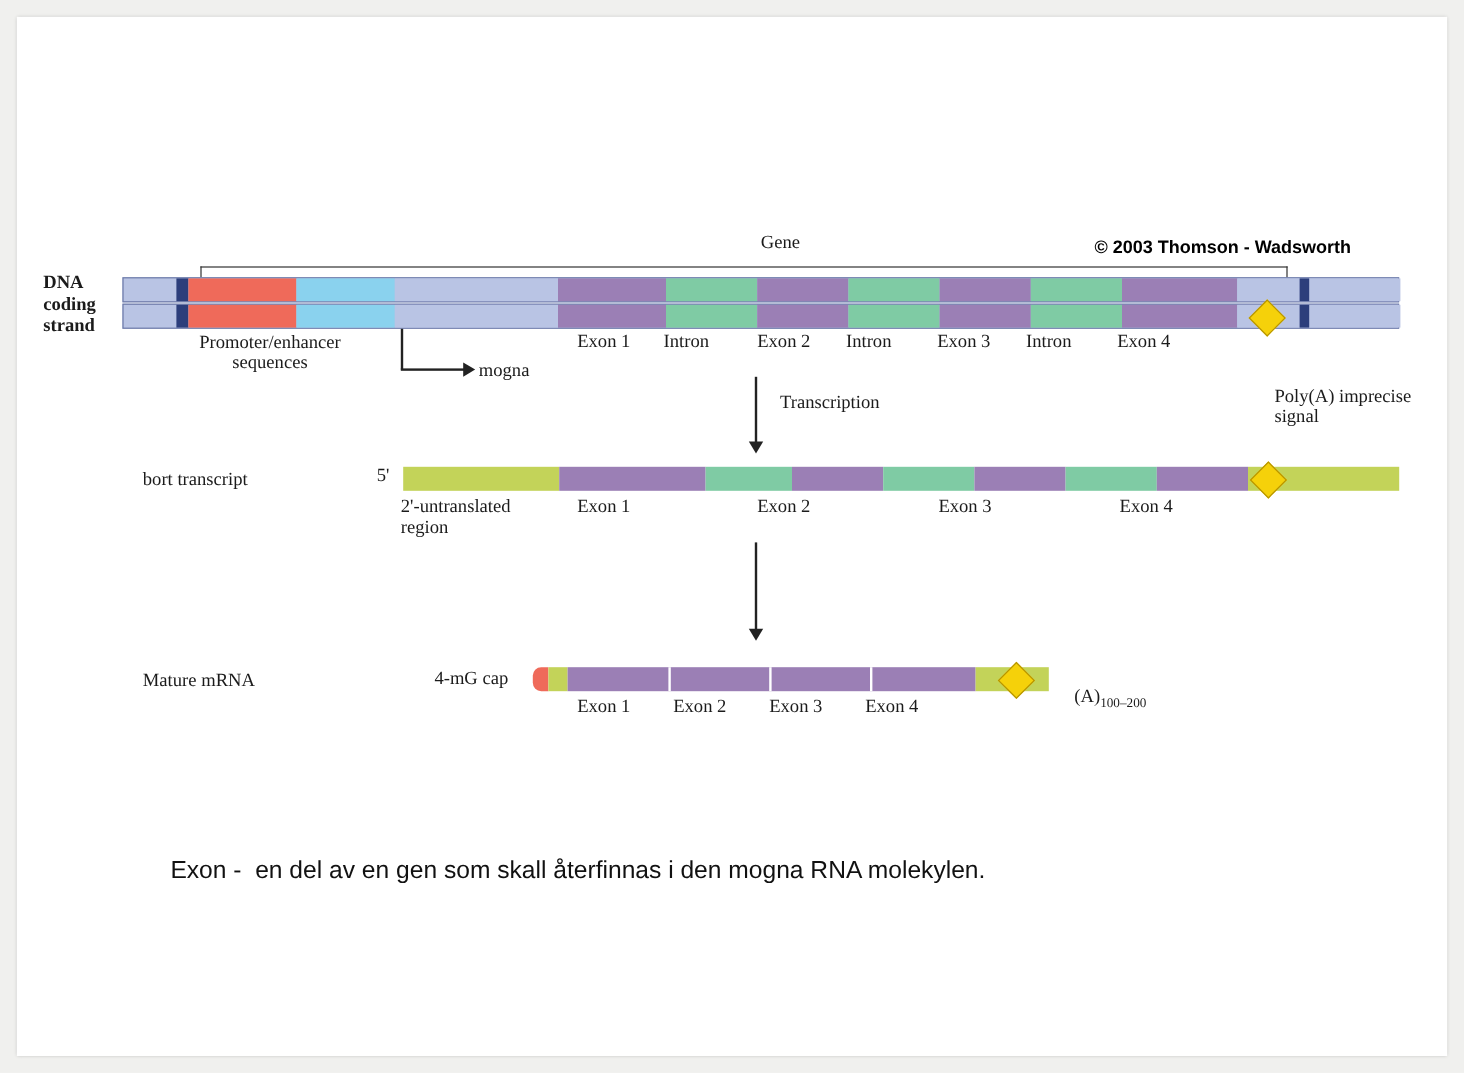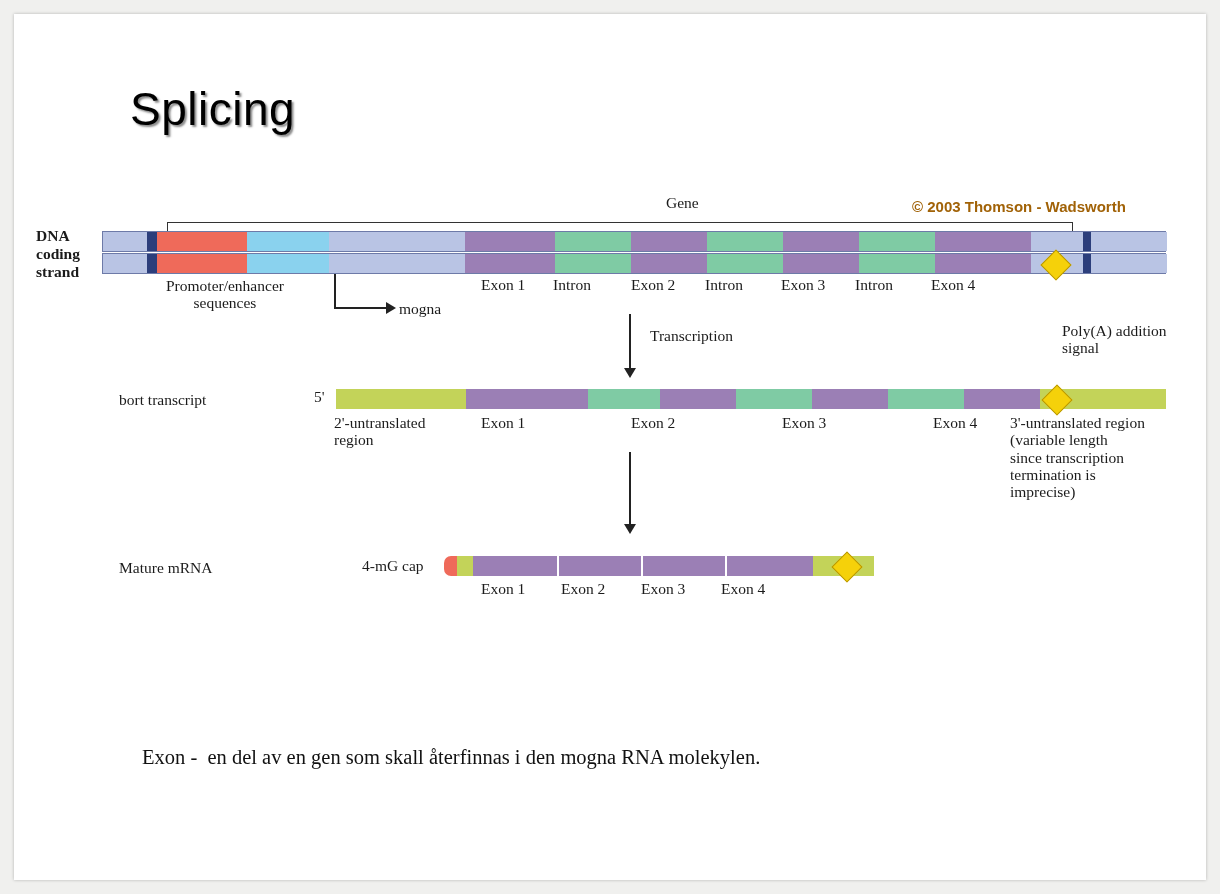--- a/index.html
+++ b/index.html
@@ -49,21 +49,21 @@
     font-size: 15.5px;
     color: #1b1b1b;
     white-space: pre;
     line-height: 1.12;
   }
   .copyright {
     position: absolute;
     font-family: "Liberation Sans", sans-serif;
     font-weight: bold;
     font-size: 15px;
-    color: #a16207;
+    color: #000000;
     left: 898px;
     top: 24px;
   }
 
   
   .dna-row {
     position: absolute;
     left: 88px;
     width: 1064px;
     height: 21px;
@@ -144,36 +144,35 @@
 
   
   .caption {
     position: absolute;
     left: 128px;
     font-size: 20.5px;
     color: #111;
     font-family: "Liberation Sans", sans-serif;
     white-space: pre;
   }
-  .cap1 { top: 732px; font-family: Liberation Serif, serif; }
+  .cap1 { top: 700px; }
   .cap2 { top: 764px; }
 </style>
 </head>
 <body>
 
 <div class="slide">
 
-  <div class="slide-title">Splicing</div>
 
   <div class="figure">
 
     <div class="copyright">© 2003 Thomson - Wadsworth</div>
 
     <div class="bracket" style="left:153px; top:48px; width:906px; height:10px;"></div>
-    <div class="lbl" style="left:620px; top:20px;margin-left:32px;">Gene</div>
+    <div class="lbl" style="left:620px; top:20px;">Gene</div>
 
     <div class="lbl" style="left:22px; top:53px; line-height:1.15;font-weight:bold;">DNA
 coding
 strand</div>
 
     <div class="dna-row dna-top">
       <div class="seg navy" style="left:44px;  width:10px;"></div>
       <div class="seg red" style="left:54px;  width:90px;"></div>
       <div class="seg cyan" style="left:144px; width:82px;"></div>
       <div class="seg blue" style="left:226px; width:136px;"></div>
@@ -220,21 +219,21 @@
     <div class="lbl" style="left:617px; top:102px;">Exon 2</div>
     <div class="lbl" style="left:691px; top:102px;">Intron</div>
     <div class="lbl" style="left:767px; top:102px;">Exon 3</div>
     <div class="lbl" style="left:841px; top:102px;">Intron</div>
     <div class="lbl" style="left:917px; top:102px;">Exon 4</div>
 
     <div class="arrow-line" style="left:615px; top:140px; height:56px;"></div>
     <div class="arrow-head" style="left:610px; top:194px;"></div>
     <div class="lbl" style="left:636px; top:153px;">Transcription</div>
 
-    <div class="lbl" style="left:1048px; top:148px;">Poly(A) addition
+    <div class="lbl" style="left:1048px; top:148px;">Poly(A) imprecise
 signal</div>
 
     <div class="lbl" style="left:105px; top:217px;">bort transcript</div>
     <div class="lbl" style="left:300px; top:214px;">5'</div>
 
     <div class="bar" style="left:322px; top:215px; width:830px;">
       <div class="seg olive" style="left:0px;   width:130px;"></div>
       <div class="seg purple" style="left:130px; width:122px;"></div>
       <div class="seg green" style="left:252px; width:72px;"></div>
       <div class="seg purple" style="left:324px; width:76px;"></div>
@@ -245,43 +244,41 @@
       <div class="seg olive" style="left:704px; width:126px;"></div>
       <div class="diamond" style="left:710px; top:0px;"></div>
     </div>
 
     <div class="lbl" style="left:320px; top:240px;">2'-untranslated
 region</div>
     <div class="lbl" style="left:467px; top:240px;">Exon 1</div>
     <div class="lbl" style="left:617px; top:240px;">Exon 2</div>
     <div class="lbl" style="left:768px; top:240px;">Exon 3</div>
     <div class="lbl" style="left:919px; top:240px;">Exon 4</div>
-    <div class="lbl" style="left:996px; top:240px;">3'-untranslated region
-(variable length
-since transcription
-termination is
-imprecise)</div>
 
     <div class="arrow-line" style="left:615px; top:278px; height:74px;"></div>
     <div class="arrow-head" style="left:610px; top:350px;"></div>
 
     <div class="lbl" style="left:105px; top:385px;">Mature mRNA</div>
     <div class="lbl" style="left:348px; top:383px;">4-mG cap</div>
 
     <div class="bar" style="left:430px; top:382px; width:430px;">
       <div class="cap" style="left:0px; top:0px;"></div>
       <div class="seg olive" style="left:13px;  width:16px;"></div>
       <div class="seg purple" style="left:29px;  width:340px;"></div>
       <div class="seg olive" style="left:369px; width:61px;"></div>
       <div class="tick" style="left:113px; top:0; height:20px;"></div>
       <div class="tick" style="left:197px; top:0; height:20px;"></div>
       <div class="tick" style="left:281px; top:0; height:20px;"></div>
       <div class="diamond" style="left:392px; top:0px;"></div>
     </div>
 
+    <div class="lbl" style="left:858px; top:381px;">
+      <span>(A)</span><sub style="font-size:11px;">100–200</sub>
+    </div>
 
     <div class="lbl" style="left:467px; top:406px;">Exon 1</div>
     <div class="lbl" style="left:547px; top:406px;">Exon 2</div>
     <div class="lbl" style="left:627px; top:406px;">Exon 3</div>
     <div class="lbl" style="left:707px; top:406px;">Exon 4</div>
 
   </div>
 
   <div class="caption cap1">Exon -  en del av en gen som skall återfinnas i den mogna RNA molekylen.</div>
 

